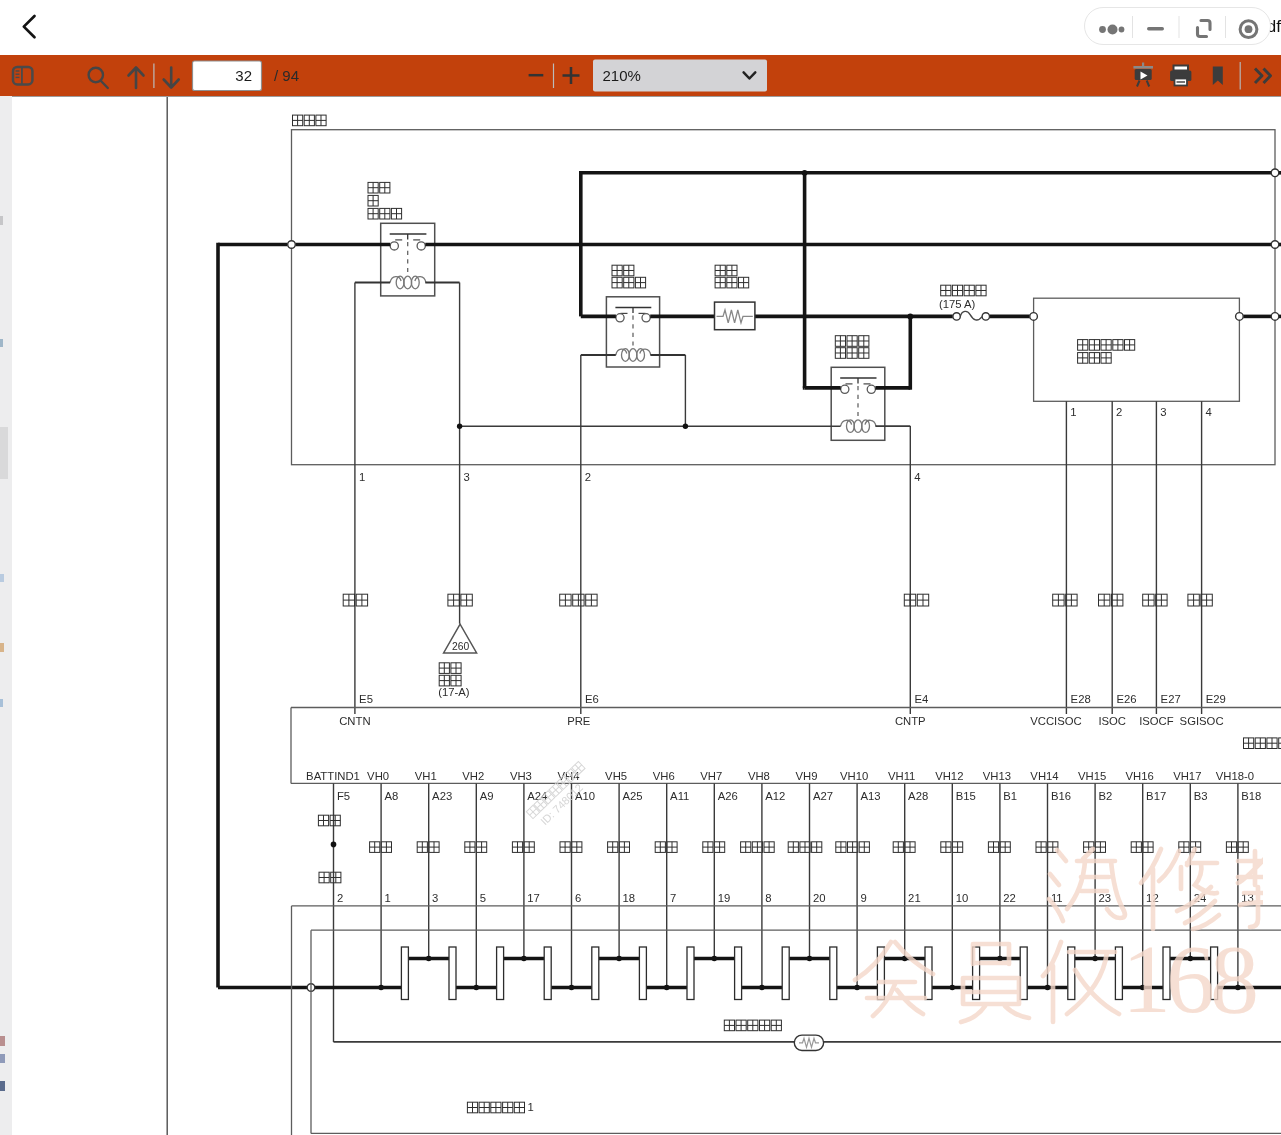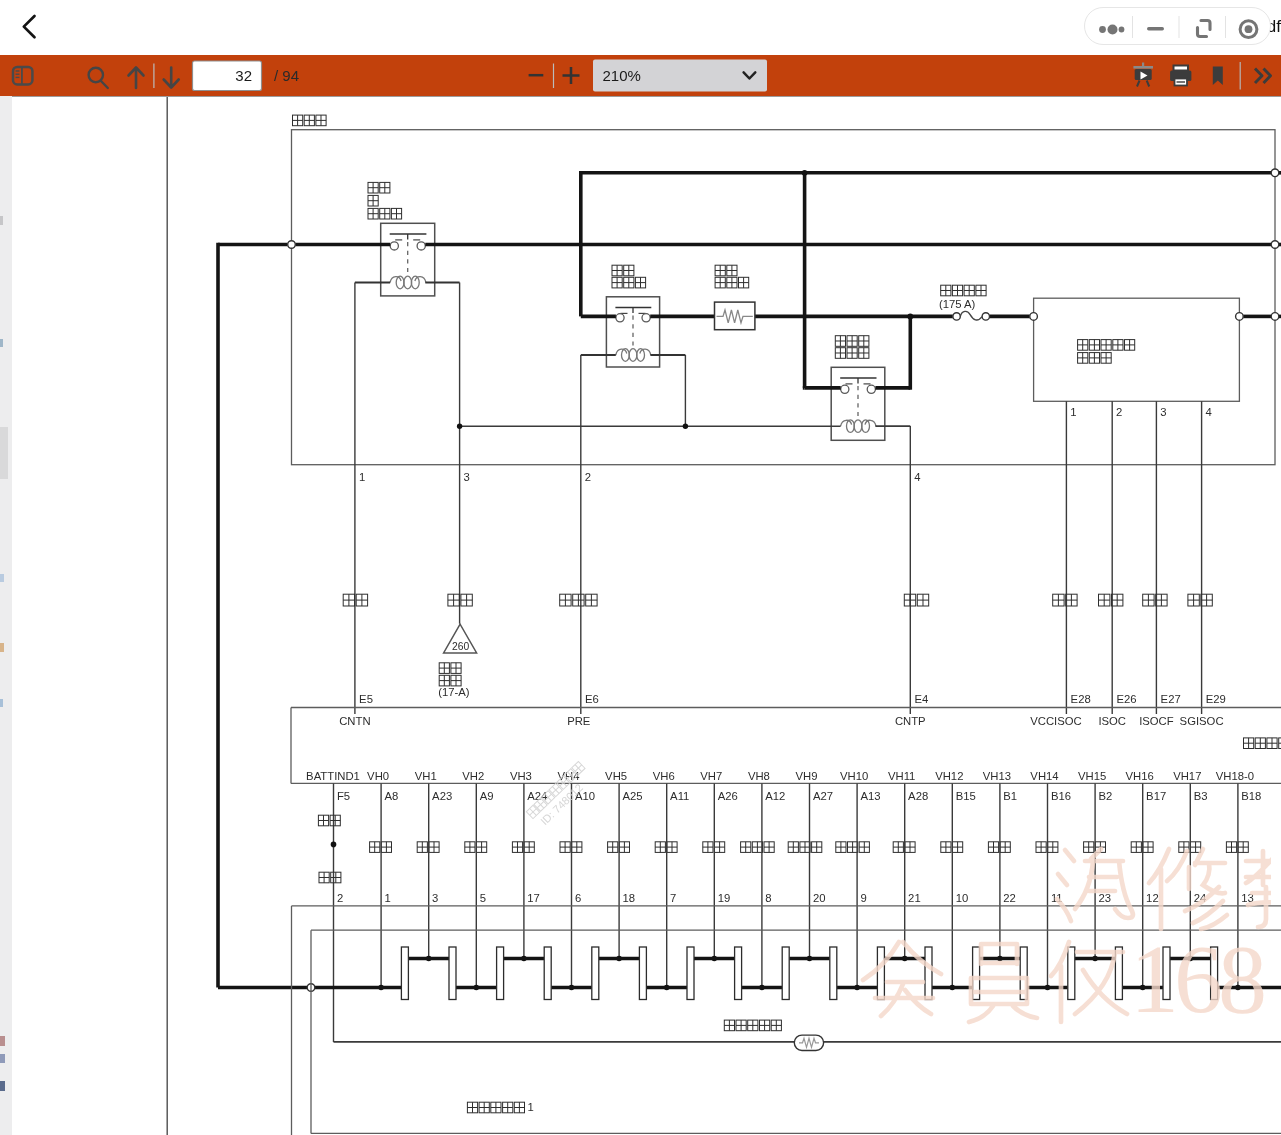--- a/index.html
+++ b/index.html
@@ -892,21 +892,21 @@
           <line x1="5.1" y1="0.9" x2="5.1" y2="10.5" stroke="#d0d0d0" stroke-width="1.0"></line>
         </g>
         <g transform="translate(21.1,-15.0)">
           <rect x="0.5" y="0.9" width="9.2" height="9.6" fill="none" stroke="#d0d0d0" stroke-width="1.0"></rect>
           <line x1="0.5" y1="5.7" x2="9.7" y2="5.7" stroke="#d0d0d0" stroke-width="1.0"></line>
           <line x1="5.1" y1="0.9" x2="5.1" y2="10.5" stroke="#d0d0d0" stroke-width="1.0"></line>
         </g>
         <text x="-38" y="9" font-family="Liberation Sans, sans-serif" font-size="11" fill="#cfcfcf">ID: 748012</text>
       </g>
     </svg>
-<div style="position:absolute;left:8px;top:0;width:1263px;height:1135px;overflow:hidden;pointer-events:none">
+<div style="position:absolute;left:0;top:0;width:1263px;height:1135px;overflow:hidden;pointer-events:none">
       <svg width="1281" height="1135" style="position:absolute;left:0;top:0" opacity="0.8">
         <g transform="translate(1047,849) scale(1.000)">
           <path d="M10 1 l9 11 M3 25 l9 11 M2 50 q10 11 14 22 M36 10 l10 -10 M30 12 h38 M34 28 h28 M34 42 h26 M38 12 q-2 28 -18 48 M64 12 q3 32 12 48 q5 9 -3 9 q-7 0 -13 -9" fill="none" stroke="#f5d8ca" stroke-width="4.7" stroke-linecap="round"></path>
         </g>
         <g transform="translate(1139,849) scale(1.000)">
           <path d="M22 0 q-9 22 -20 34 M14 20 v60 M40 2 q-8 20 -20 30 M42 18 v22 M56 0 l-8 16 M48 14 h30 M62 14 q2 12 -6 22 q14 10 22 8 M72 38 q-18 18 -34 24 M76 52 q-16 16 -30 22 M80 66 q-14 12 -26 14" fill="none" stroke="#f5d8ca" stroke-width="4.7" stroke-linecap="round"></path>
         </g>
         <g transform="translate(1236,849) scale(1.000)">
           <path d="M2 12 h34 M2 28 h34 M19 2 v34 M32 6 q-22 24 -30 28 M46 4 v28 M46 8 q14 6 2 20 M46 34 q16 8 2 22 M46 36 v40 M8 44 h32 M22 38 v32 q0 8 -8 8 M4 56 q12 -4 34 -2" fill="none" stroke="#f5d8ca" stroke-width="4.7" stroke-linecap="round"></path>
         </g>

